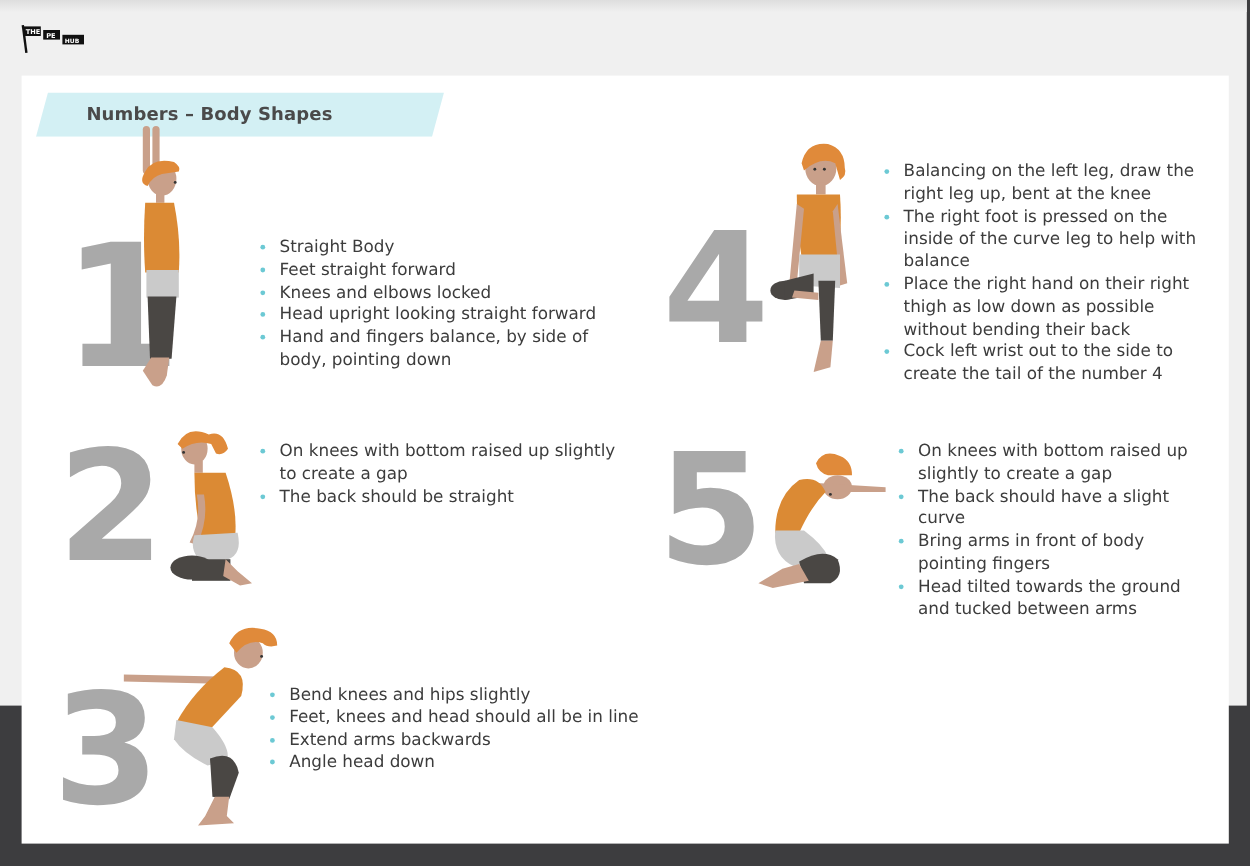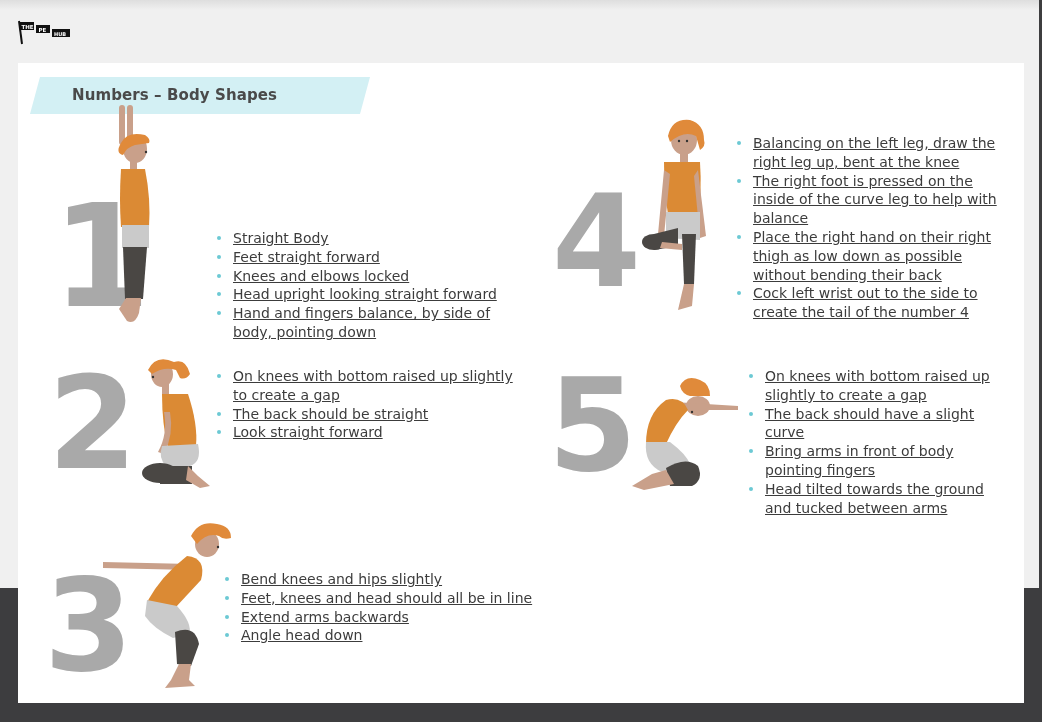--- a/index.html
+++ b/index.html
@@ -7,21 +7,21 @@
   .page { position:absolute; left:0; top:0; width:1039px; height:588px; background:#f0f0f0; }
   .page-shade { position:absolute; left:0; top:0; width:100%; height:10px; background:linear-gradient(#dedede,#f0f0f0); }
   .logo { position:absolute; left:17px; top:19px; width:60px; height:28px; }
   .card { position:absolute; left:18px; top:63px; width:1006px; height:640px; background:#ffffff; }
   .banner { position:absolute; left:30px; top:77px; width:340px; height:37px; }
   .banner svg { position:absolute; left:0; top:0; }
   .banner-title { position:absolute; left:42px; top:9px; font-family:"DejaVu Sans", sans-serif; font-size:15px; font-weight:bold; color:#4a4a4a; letter-spacing:0.1px; white-space:nowrap; }
   .bignum { position:absolute; font-family:"DejaVu Sans", sans-serif; font-weight:bold; color:#a9a9a9; line-height:1; }
   .figure { position:absolute; }
   ul.points { position:absolute; margin:0; padding:0; list-style:none; font-family:"DejaVu Sans", sans-serif; font-size:14px; color:#3c3c3c; line-height:18.8px; }
-  ul.points li { position:relative; padding-left:20px;text-decoration:underline; }
+  ul.points li { position:relative; padding-left:20px; }
   ul.points li::before { content:""; position:absolute; left:4px; top:7px; width:4px; height:4px; border-radius:50%; background:#6cc9d4; }
 </style>
 </head>
 <body>
 
 <div class="page">
   <div class="page-shade"></div>
 
   <div class="logo">
     <svg width="60" height="28" viewBox="0 0 60 28">
@@ -59,21 +59,21 @@
 
       <path d="M16 66 L40 66 Q46 96 44 124 L16 124 Q14 96 16 66 Z" fill="#db8a34"></path>
 
       <rect x="17" y="122" width="27" height="23" fill="#cacaca"></rect>
 
       <path d="M18 144 L42 144 L38 196 L20 196 Z" fill="#4a4744"></path>
 
       <path d="M21 195 L36 195 L34 210 Q30 222 22 218 L14 206 Z" fill="#c9a08a"></path>
     </svg>
   </div>
-  <ul class="points" style="left:213px; top:197px; width:300px;margin-top:32px;">
+  <ul class="points" style="left:213px; top:197px; width:300px;">
     <li>Straight Body</li>
     <li>Feet straight forward</li>
     <li>Knees and elbows locked</li>
     <li>Head upright looking straight forward</li>
     <li>Hand and fingers balance, by side of body, pointing down</li>
   </ul>
 
   <div class="bignum" style="left:48px; top:360px; font-size:128px;">2</div>
   <div class="figure" style="left:140px; top:354px;">
     <svg width="72" height="136" viewBox="0 0 72 136">
@@ -85,21 +85,20 @@
       <path d="M24 58 Q28 80 18 98 L24 100 Q34 80 30 58 Z" fill="#c9a08a"></path>
       <path d="M22 92 L58 90 Q62 108 50 112 L26 112 Q18 104 22 92 Z" fill="#cacaca"></path>
       <ellipse cx="20" cy="119" rx="18" ry="10" fill="#4a4744"></ellipse>
       <rect x="20" y="112" width="32" height="18" fill="#4a4744"></rect>
       <path d="M48 112 L58 122 L70 132 L60 134 L46 126 Z" fill="#c9a08a"></path>
     </svg>
   </div>
   <ul class="points" style="left:213px; top:367px; width:310px;">
     <li>On knees with bottom raised up slightly to create a gap</li>
     <li>The back should be straight</li>
-    <li>Look straight forward</li>
   </ul>
 
   <div class="bignum" style="left:44px; top:562px; font-size:128px;">3</div>
   <div class="figure" style="left:103px; top:520px;">
     <svg width="130" height="172" viewBox="0 0 130 172">
 
       <path d="M0 42 L88 44 L88 50 L0 48 Z" fill="#c9a08a"></path>
       <ellipse cx="104" cy="24" rx="12" ry="13" fill="#c9a08a"></ellipse>
       <path d="M88 16 Q96 0 114 4 Q128 6 128 18 Q120 20 116 16 Q104 12 94 24 Z" fill="#e08a3a"></path>
       <circle cx="115" cy="27" r="1.2" fill="#333"></circle>

